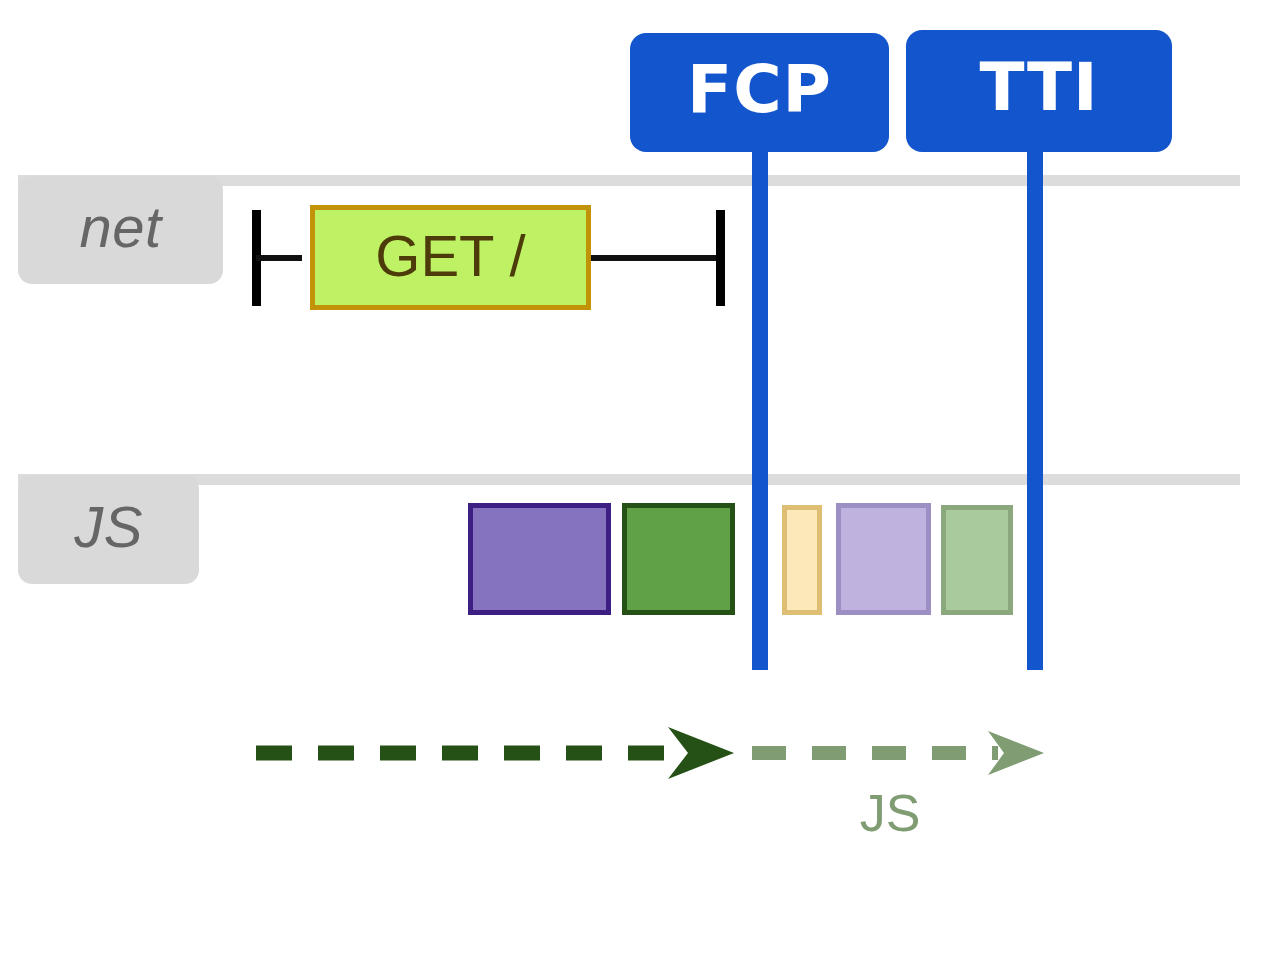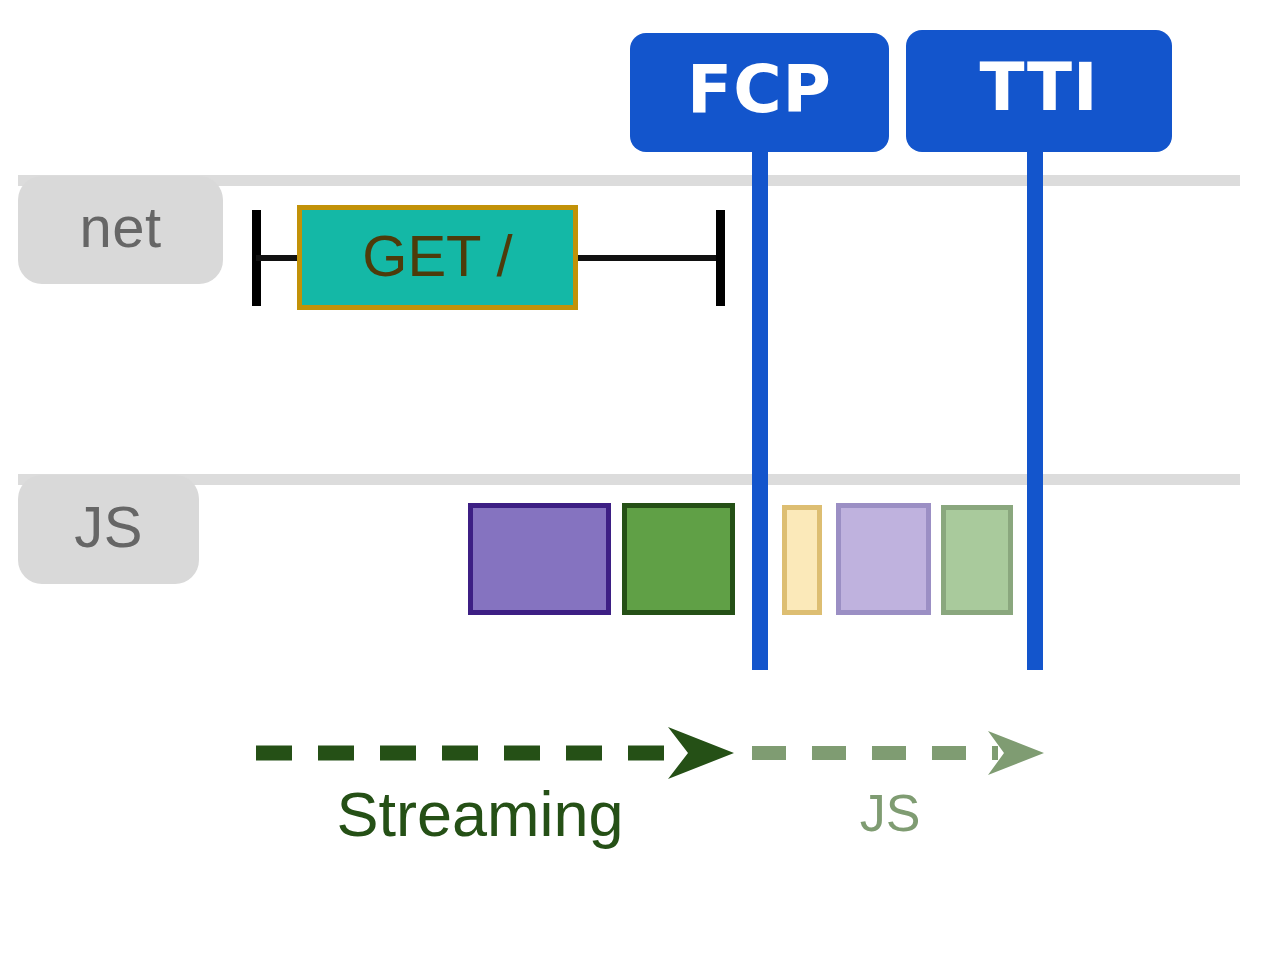--- a/index.html
+++ b/index.html
@@ -28,29 +28,30 @@
     height: 11px;
     background: #dcdcdc;
   }
   #rule-net  { top: 175px; }
   #rule-js   { top: 474px; }
 
   
   .lane-chip {
     position: absolute;
     background: #d9d9d9;
-    border-radius: 24px;
+    border-radius: 14px;
     color: #666666;
     display: flex;
     align-items: center;
     justify-content: center;
     font-weight: 400;
     letter-spacing: .5px;
     line-height: 1;
     user-select: none;
+    font-style: italic;
   }
   #chip-net {
     left: 18px; top: 176px;
     width: 205px; height: 102px;
     font-size: 58px;
     padding-bottom: 6px;
   }
   #chip-js {
     left: 18px; top: 475px;
     width: 181px; height: 103px;
@@ -159,21 +160,21 @@
 
   <div class="lane-chip" id="chip-net" style="background: rgb(217, 217, 217); color: rgb(102, 102, 102);">net</div>
 
   <div class="lane-chip" id="chip-js" style="background: rgb(217, 217, 217); color: rgb(102, 102, 102);">JS</div>
 
   <div id="net-bar">
     <div class="cap" id="cap-left" style="background: rgb(0, 0, 0);"></div>
     <div class="wire" id="wire-left" style="background: rgb(17, 17, 17);"></div>
     <div class="wire" id="wire-right" style="background: rgb(17, 17, 17);"></div>
     <div class="cap" id="cap-right" style="background: rgb(0, 0, 0);"></div>
-    <div id="get-box" style="background: #14b8a6; border-color: rgb(194, 146, 8); color: rgb(77, 59, 10);">GET /</div>
+    <div id="get-box" style="background: #bef264; border-color: rgb(194, 146, 8); color: rgb(77, 59, 10); margin-left: 13px;">GET /</div>
   </div>
 
   <div id="js-tasks">
       <div class="task" style="left: 468px; top: 503px; width: 143px; height: 112px; background: rgb(133, 115, 192); border: 5px solid rgb(61, 31, 132);"></div>
       <div class="task" style="left: 622px; top: 503px; width: 113px; height: 112px; background: rgb(96, 160, 70); border: 5px solid rgb(37, 80, 22);"></div>
       <div class="task" style="left: 782px; top: 505px; width: 40px; height: 110px; background: rgb(251, 233, 185); border: 5px solid rgb(221, 190, 114);"></div>
       <div class="task" style="left: 836px; top: 503px; width: 95px; height: 112px; background: rgb(191, 178, 222); border: 5px solid rgb(155, 143, 196);"></div>
       <div class="task" style="left: 941px; top: 505px; width: 72px; height: 110px; background: rgb(169, 202, 156); border: 5px solid rgb(138, 167, 126);"></div>
     </div>
 
@@ -187,19 +188,18 @@
   <svg class="anno-arrow" id="arrow-streaming" style="left:250px; top:725px;" width="490" height="60" viewBox="0 0 490 60">
     <line x1="6" y1="28" x2="430" y2="28" stroke="#255016" stroke-width="15" stroke-dasharray="36 26" stroke-linecap="butt"></line>
     <path d="M 418 2 L 484 28 L 418 54 L 438 28 Z" fill="#255016"></path>
   </svg>
 
   <svg class="anno-arrow" id="arrow-jsopt" style="left:748px; top:725px;" width="300" height="60" viewBox="0 0 300 60">
     <line x1="4" y1="28" x2="250" y2="28" stroke="#7f9c72" stroke-width="14" stroke-dasharray="34 26" stroke-linecap="butt"></line>
     <path d="M 240 6 L 296 28 L 240 50 L 256 28 Z" fill="#7f9c72"></path>
   </svg>
 
-  <div class="caption" id="caption-streaming" style="color: rgb(37, 80, 22);">Streaming</div>
 
   <div class="caption" id="caption-jsopt" style="color: rgb(127, 156, 114);">
     <span class="ln1">JS</span>
   </div>
 
 </div>
 
 </body></html>

